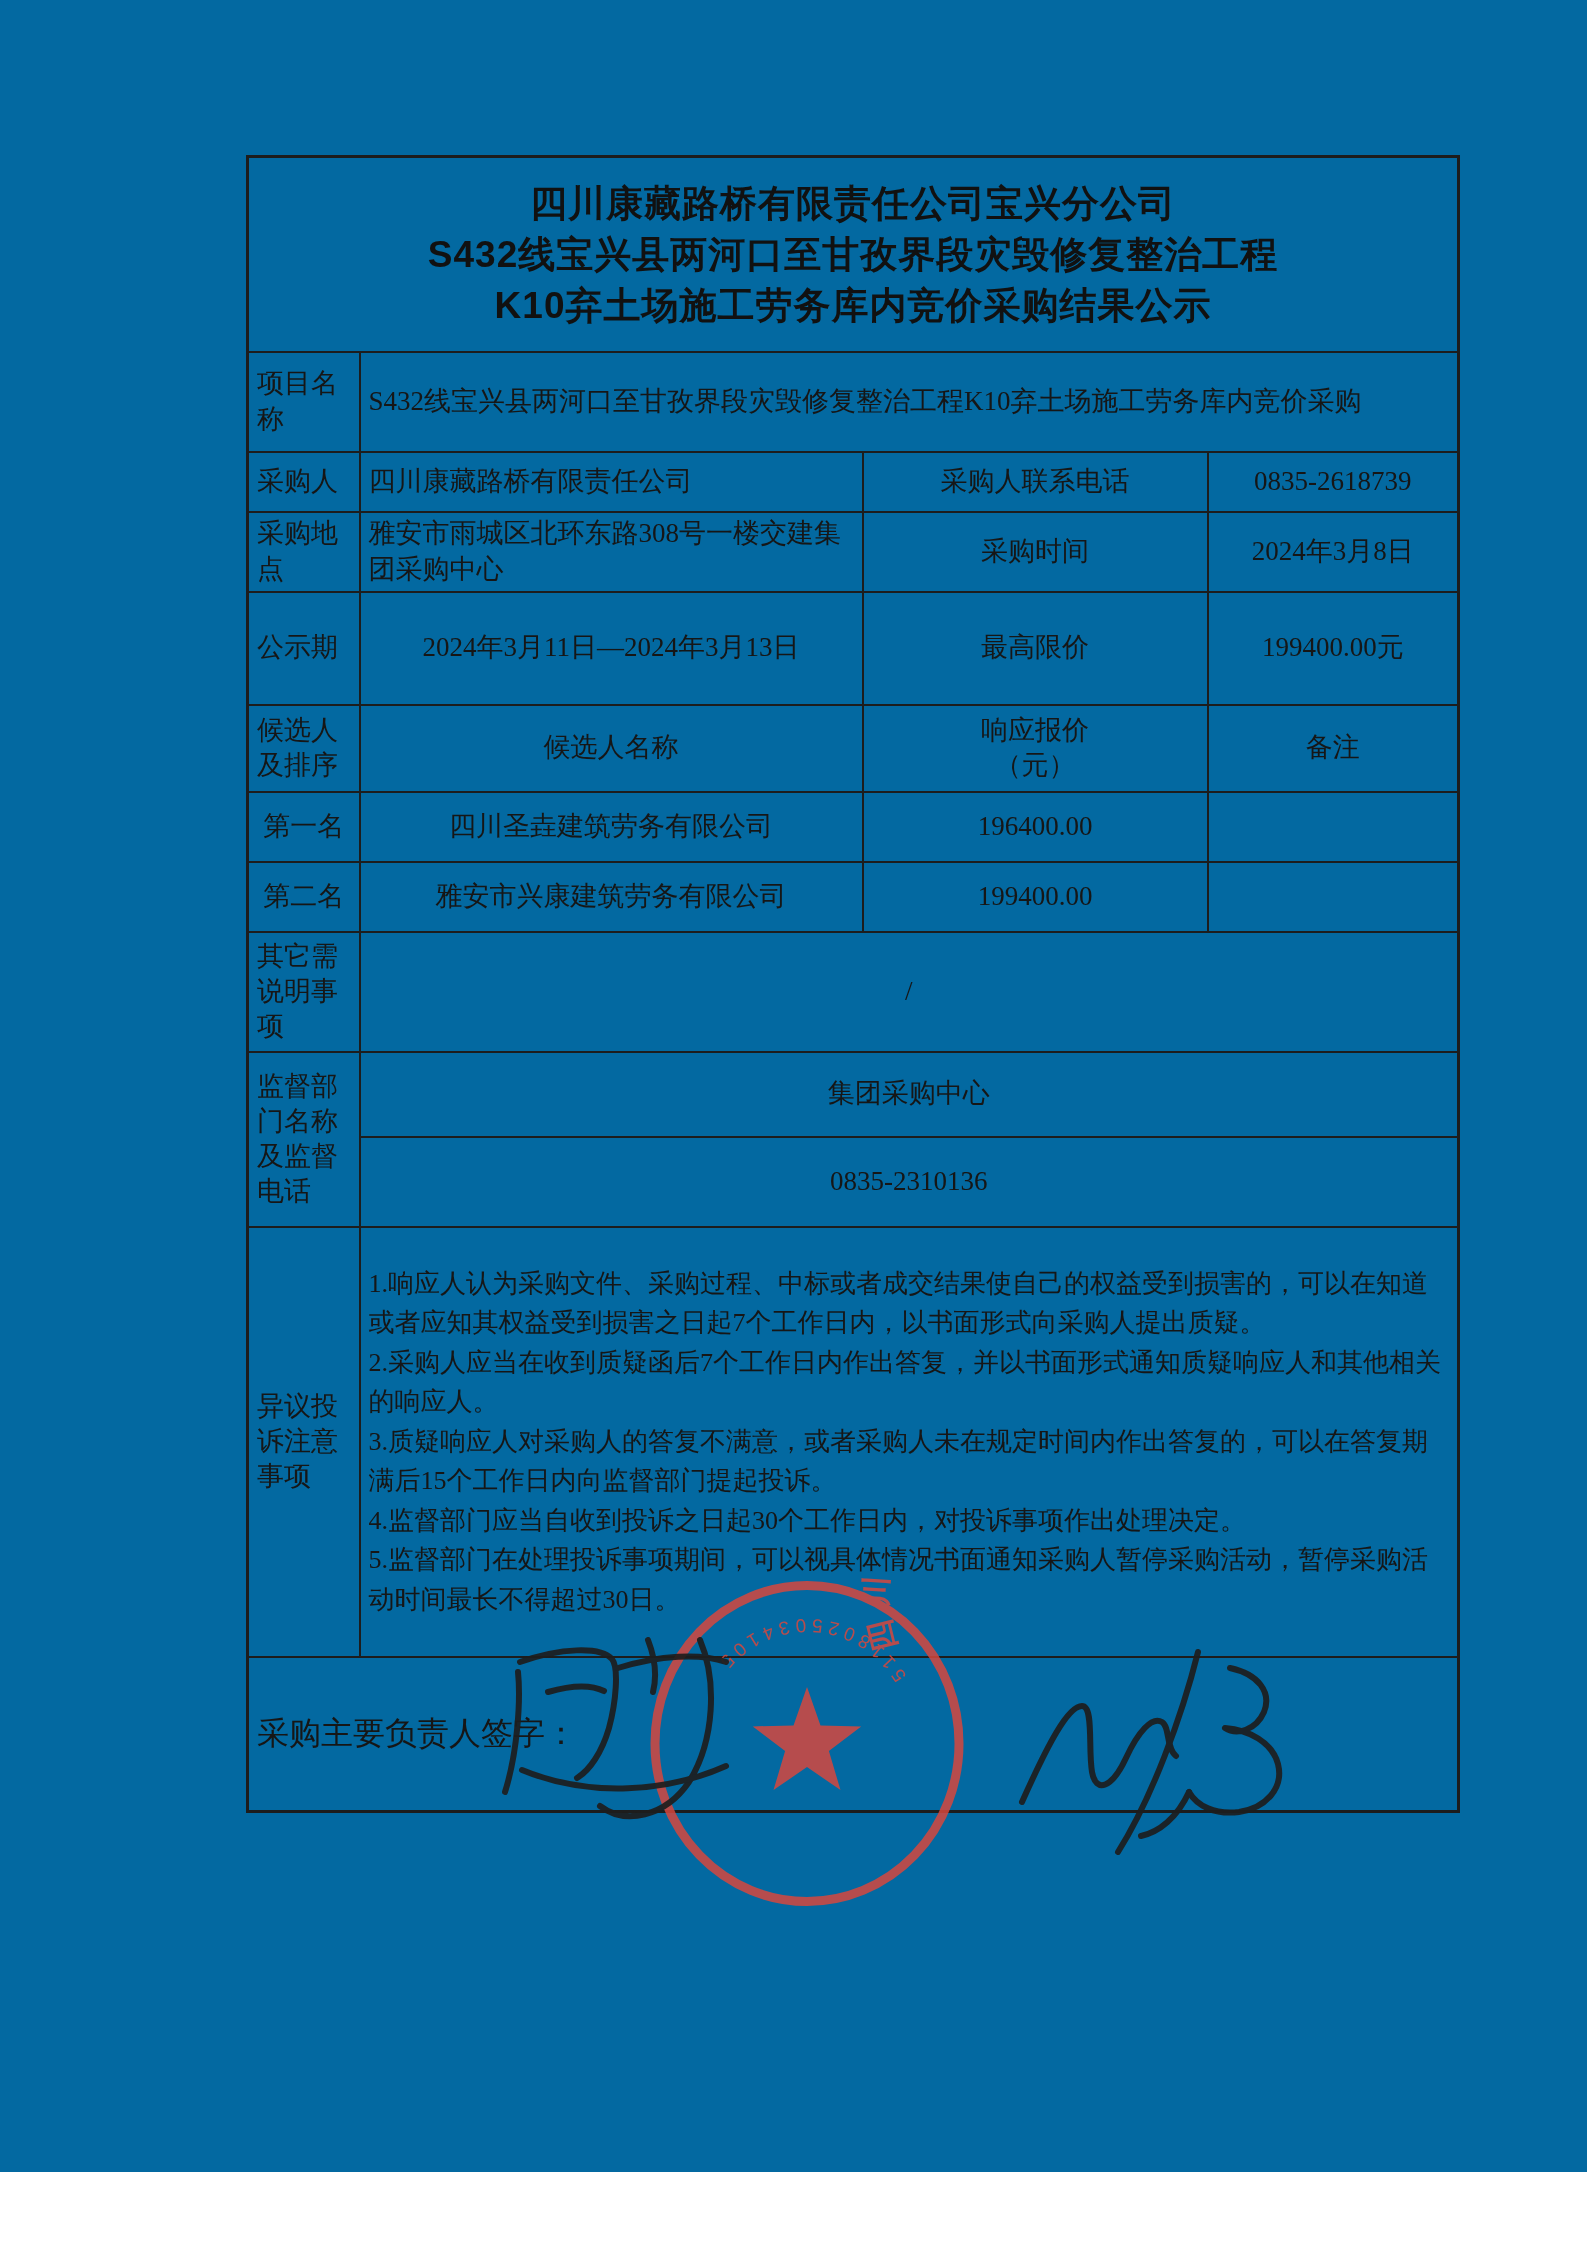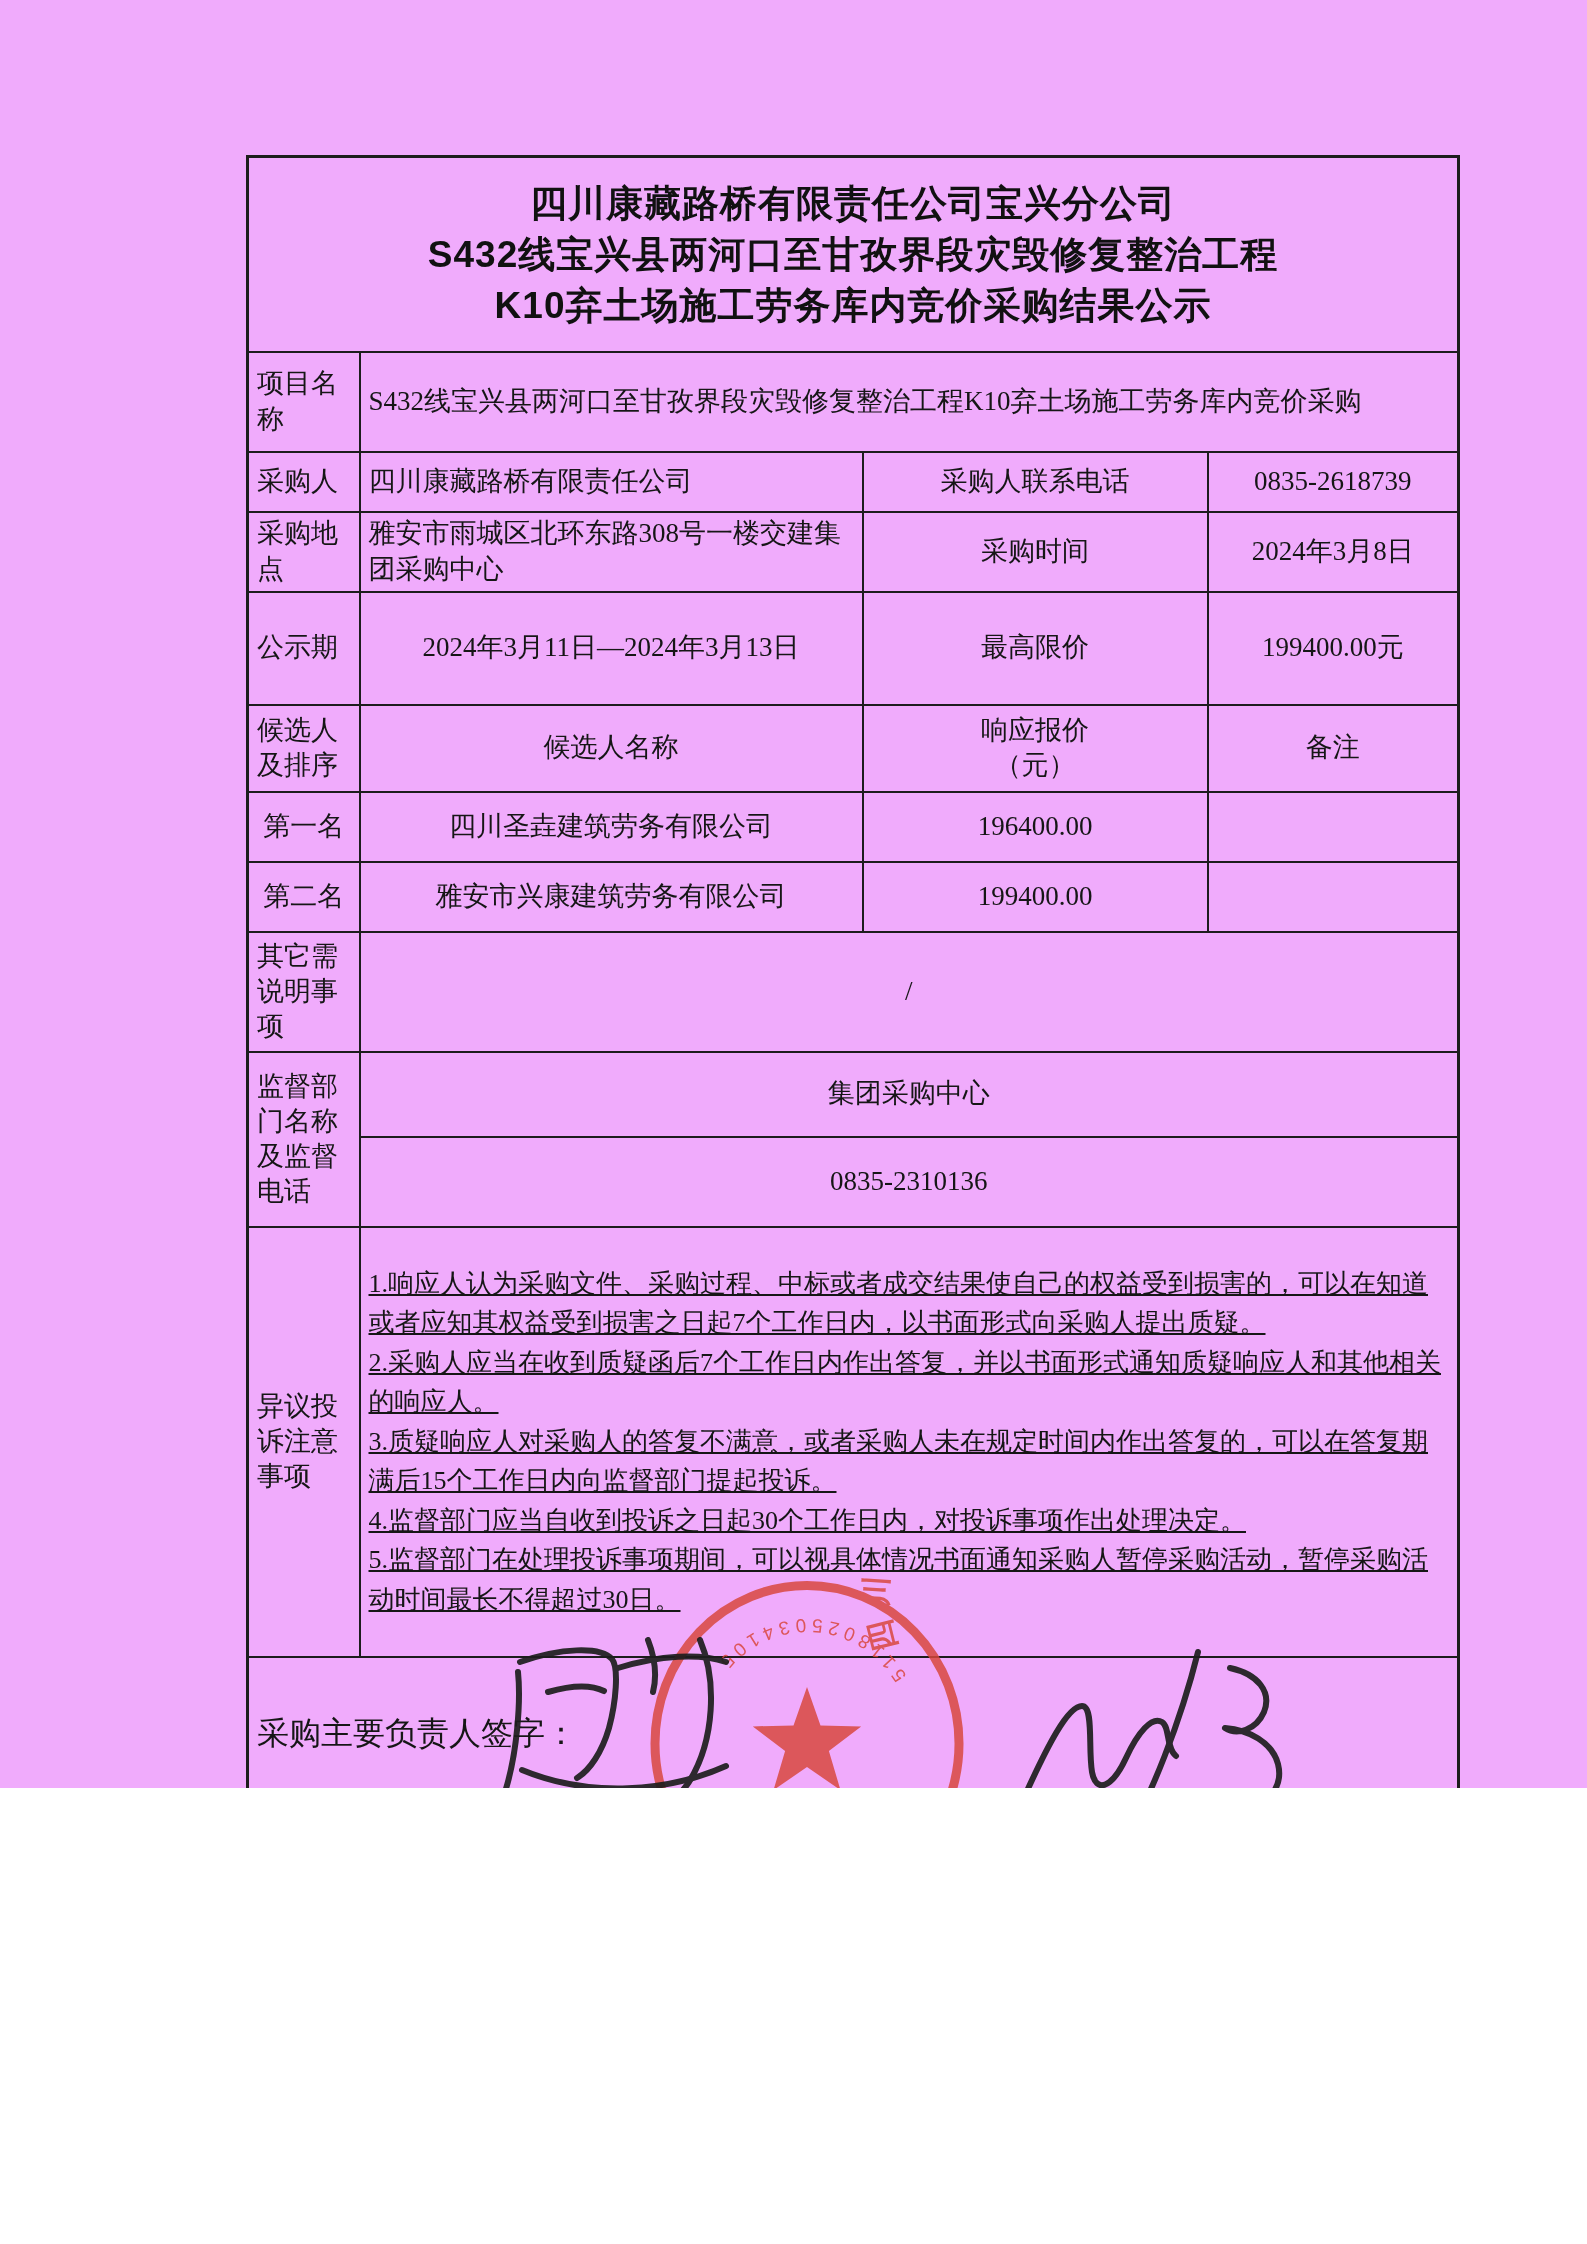--- a/index.html
+++ b/index.html
@@ -1,19 +1,19 @@
 <!DOCTYPE html>
 <html><head>
 <meta charset="utf-8">
 <style>
   html,body{margin:0;padding:0;background:#ffffff;}
   .page{
     position:relative;
-    width:1587px;height:1788px;
-    background:#f0abfc;
+    width:1587px;height:2172px;
+    background:#0369a1;
     overflow:hidden;
     font-family:"Liberation Serif", serif;
     color:#151515;
   }
   table.doc{
     position:absolute;left:246px;top:155px;
     width:1211px;
     border-collapse:collapse;
     table-layout:fixed;
     border:3px solid #1d1d1d;
@@ -52,21 +52,21 @@
   tr.r-loc{height:80px;}
   tr.r-pub{height:113px;}
   tr.r-candh{height:87px;}
   tr.r-c1{height:70px;}
   tr.r-c2{height:70px;}
   tr.r-other{height:120px;}
   tr.r-sup1{height:85px;}
   tr.r-sup2{height:90px;}
   tr.r-obj{height:430px;}
   tr.r-sign{height:155px;}
-  td.notes-cell{padding:10px 14px 10px 10px;text-decoration:underline;}
+  td.notes-cell{padding:10px 14px 10px 10px;}
   .note-item{
     font-size:26px;
     line-height:1.52;
     text-align:left;
     color:#161616;
   }
   td.sign-cell{vertical-align:middle;padding-left:9px;}
   .sign-label{font-size:32px;}
   .seal{
     position:absolute;left:646px;top:1578px;

